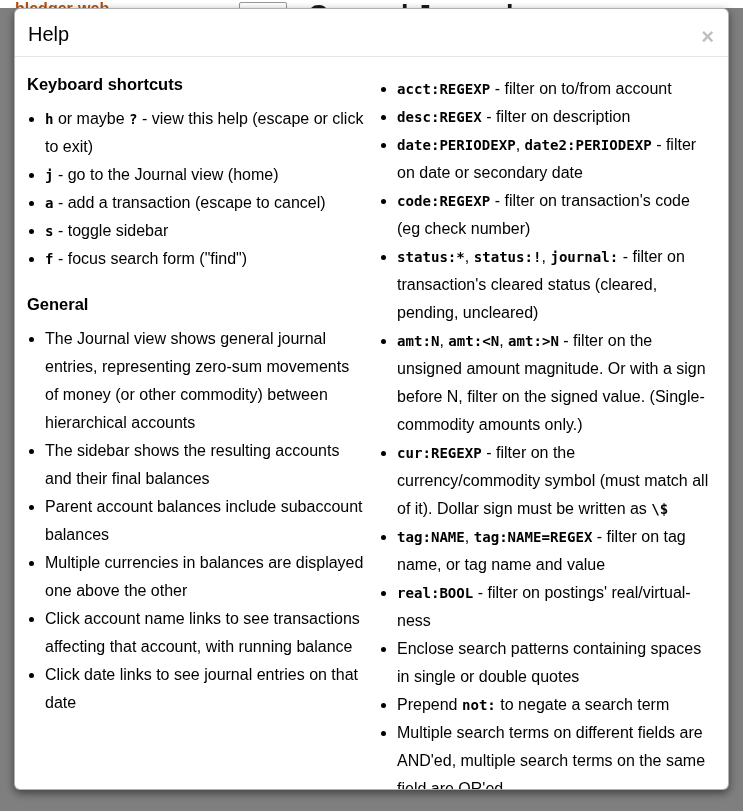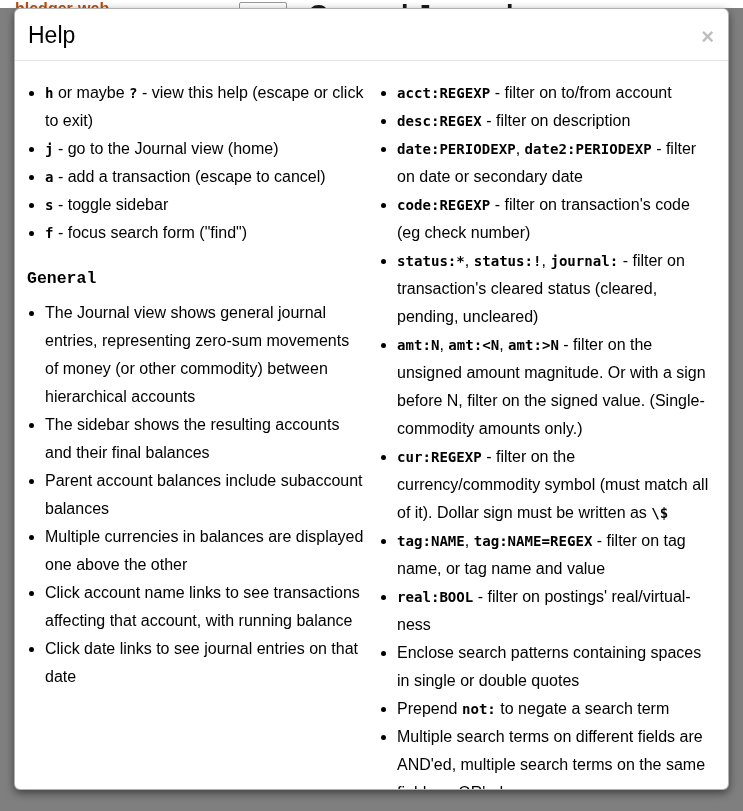--- a/index.html
+++ b/index.html
@@ -53,21 +53,21 @@
     border-radius: 6px;
     box-shadow: 0 3px 9px rgba(0, 0, 0, 0.5);
     z-index: 10;
     overflow: hidden;
   }
   .modal-header {
     padding: 13px 14px 10px 13px;
     border-bottom: 1px solid #e5e5e5;
   }
   .modal-title {
-    font-size: 23px;
+    font-size: 20px;
     font-weight: 500;
     line-height: 1.2;
     color: #000;
   }
   .close-btn {
     float: right;
     font-size: 22px;
     font-weight: bold;
     line-height: 1;
     color: #000;
@@ -82,21 +82,21 @@
     gap: 15px;
   }
   .help-col { flex: 1 1 0; min-width: 0; }
 
   .sec-heading {
     font-weight: bold;
     font-size: 16.5px;
     color: #000;
     margin: 0 0 11px 0;
   }
-  .help-col section + section .sec-heading { margin-top: 22px; font-family: Liberation Mono, monospace; }
+  .help-col section + section .sec-heading { margin-top: 22px; }
 
   ul.help-list {
     margin: 0 0 20px 0;
     padding-left: 18px;
     font-size: 16px;
     line-height: 28px;
     list-style: disc outside;
   }
   ul.help-list li { margin: 0; }
 
@@ -119,20 +119,21 @@
 </div>
 
 <div class="modal">
   <div class="modal-header">
     <span class="close-btn">×</span>
     <h2 class="modal-title">Help</h2>
   </div>
   <div class="modal-body">
     <div class="help-col">
       <section>
+        <div class="sec-heading">Keyboard shortcuts</div>
         <ul class="help-list">
             <li><code>h</code><span> or maybe </span><code>?</code><span> - view this help (escape or click to exit)</span></li>
             <li><code>j</code><span> - go to the Journal view (home)</span></li>
             <li><code>a</code><span> - add a transaction (escape to cancel)</span></li>
             <li><code>s</code><span> - toggle sidebar</span></li>
             <li><code>f</code><span> - focus search form ("find")</span></li>
           </ul>
       </section>
       <section>
         <div class="sec-heading">General</div>

